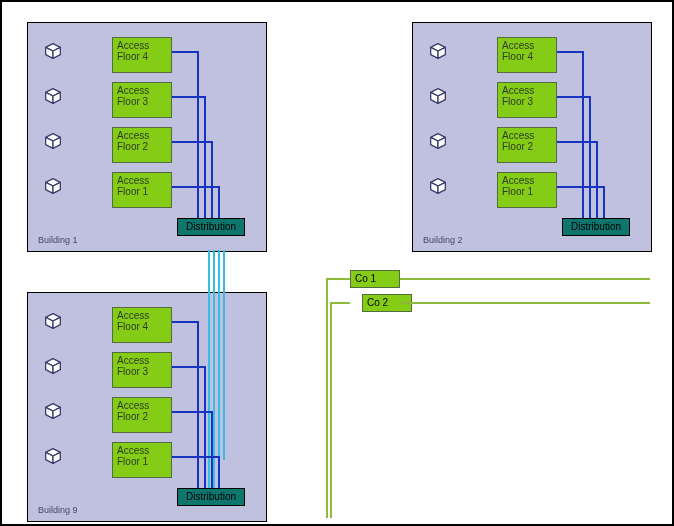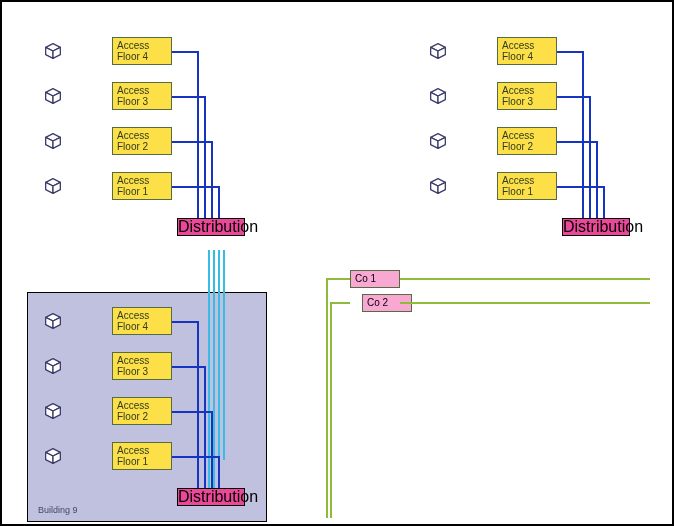--- a/index.html
+++ b/index.html
@@ -28,64 +28,70 @@
     left:10px;bottom:6px;
     font-size:9px;
     color:#46476a;
   }
   .cube{
     position:absolute;
     width:22px;height:22px;
   }
   .access{
     position:absolute;
-    width:60px;height:28px;
-    background:#fde047;
+    width:60px;height:36px;
+    background:#84cc16;
     border:1px solid #546c3f;
     box-sizing:border-box;
     padding:2px 4px;
     line-height:11px;
     font-size:10px;
     color:#2e3b22;
   }
   .dist{
     position:absolute;
     width:68px;height:18px;
-    background:#ec4899;
+    background:#0f766e;
     border:1px solid #000;
     box-sizing:border-box;
-    font-size:16px;
+    font-size:10px;
     text-align:center;
     line-height:16px;
   }
   .core{
     position:absolute;
     width:50px;height:18px;
-    background:#f9a8d4;
+    background:#84cc16;
     border:1px solid #546c3f;
     box-sizing:border-box;
     font-size:10px;
     line-height:16px;
     padding:0 4px;
   }
   
   .v-blue{position:absolute;width:2px;background:#1734c0;}
   .h-blue{position:absolute;height:2px;background:#1734c0;}
   
   .v-cyan{position:absolute;width:2px;background:#37bde3;}
   
   .v-green{position:absolute;width:2px;background:#8EBB3A;}
   .h-green{position:absolute;height:2px;background:#8EBB3A;}
 </style>
 </head>
 <body>
 
 <div class="frame">
 
-
+  <div class="building" style="left:25px;top:20px;">
+    <span class="b-label">Building 1</span>
+  </div>
+
+  <div class="building" style="left:410px;top:20px;">
+    <span class="b-label">Building 2</span>
+  </div>
 
   <div class="building" style="left:25px;top:290px;">
     <span class="b-label">Building 9</span>
   </div>
 
   <div class="v-cyan" style="left:206px;top:248px;height:252px;"></div>
   <div class="v-cyan" style="left:211px;top:248px;height:252px;"></div>
   <div class="v-cyan" style="left:216px;top:248px;height:210px;"></div>
   <div class="v-cyan" style="left:221px;top:248px;height:210px;"></div>
 

